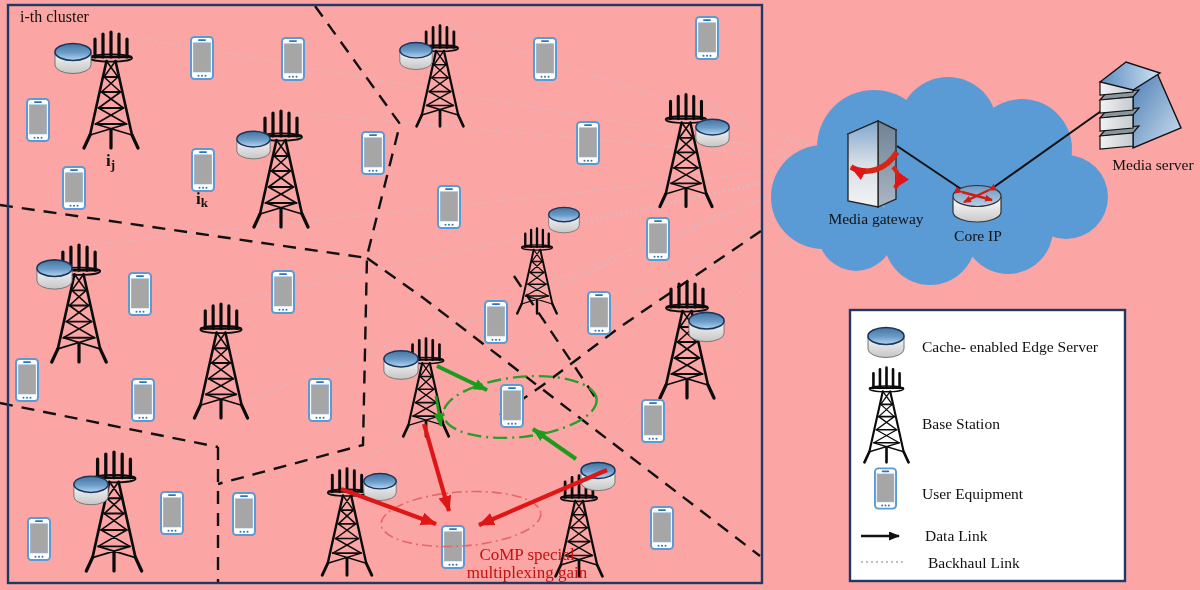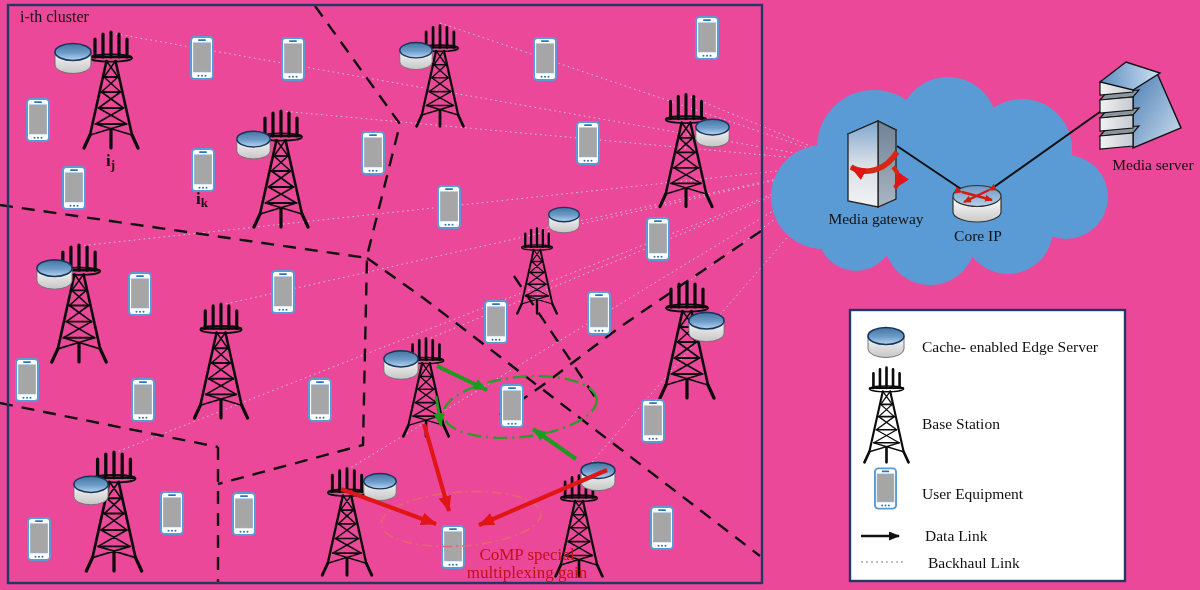--- a/index.html
+++ b/index.html
@@ -1,16 +1,16 @@
 <!DOCTYPE html>
 <html><head>
 <meta charset="utf-8">
 <style>
   html,body{margin:0;padding:0;background:#ffffff;}
-  .stage{position:relative;width:1200px;height:590px;background:#ec4899;overflow:hidden;}
+  .stage{position:relative;width:1200px;height:590px;background:#fca5a5;overflow:hidden;}
   svg text{font-family:"Liberation Serif","DejaVu Serif",serif;fill:#111;}
   .t-title{font-size:16px;}
   .t-sub{font-size:17px;font-weight:bold;}
   .t-subscript{font-size:13px;font-weight:bold;}
   .t-node{font-size:15.5px;}
   .t-legend{font-size:15.5px;}
   .t-red{font-size:17px;fill:#c41111;}
   .boundary{fill:none;stroke:#111;stroke-width:2.4;stroke-dasharray:13 9;}
   .backhaul{stroke:#c3c9d4;stroke-width:1;stroke-dasharray:1.6 3.4;fill:none;}
   .legend-arrow{stroke:#111;stroke-width:2.4;}

